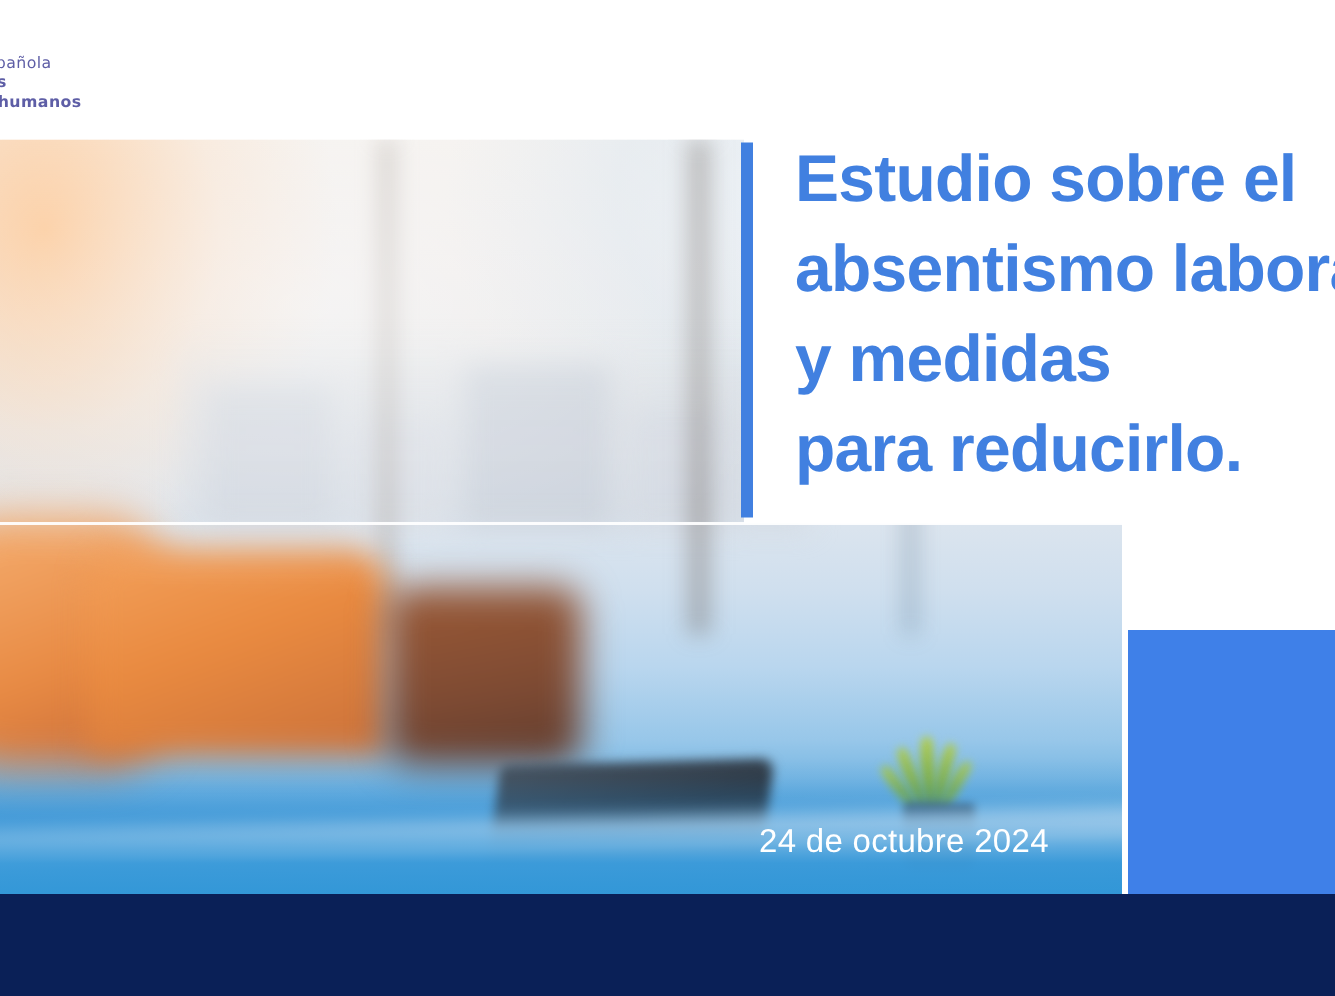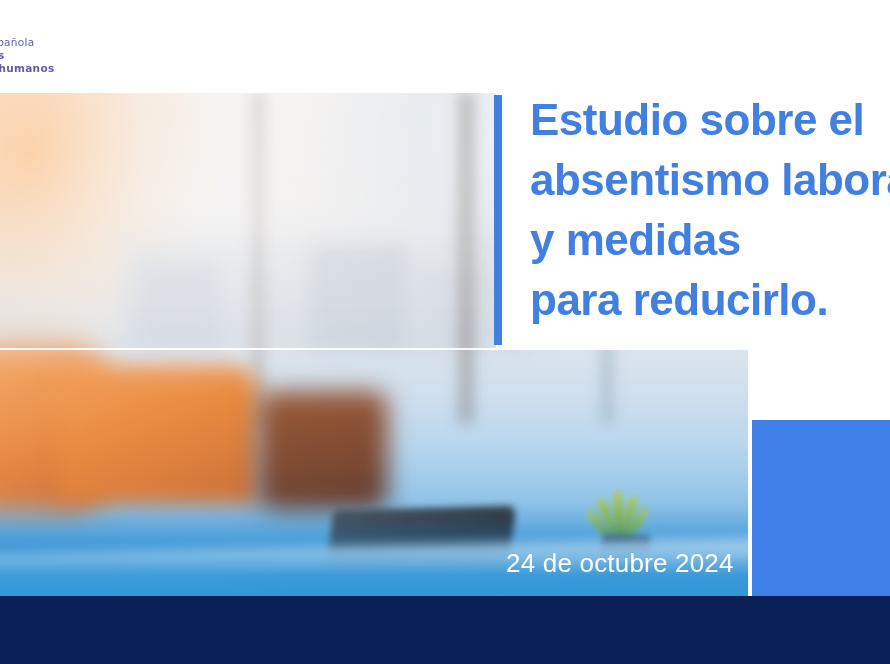--- a/index.html
+++ b/index.html
@@ -287,21 +287,21 @@
     z-index: 2;
   }
 
   
   .date {
     position: absolute;
     left: 506px;
     top: 548px;
     z-index: 5;
     color: #ffffff;
-    font-size: 26px;
+    font-size: 22px;
     font-weight: normal;
     letter-spacing: 0.2px;
     white-space: nowrap;
     text-align: center;
   }
 
   
   .navy-band {
     position: absolute;
     left: 0;

